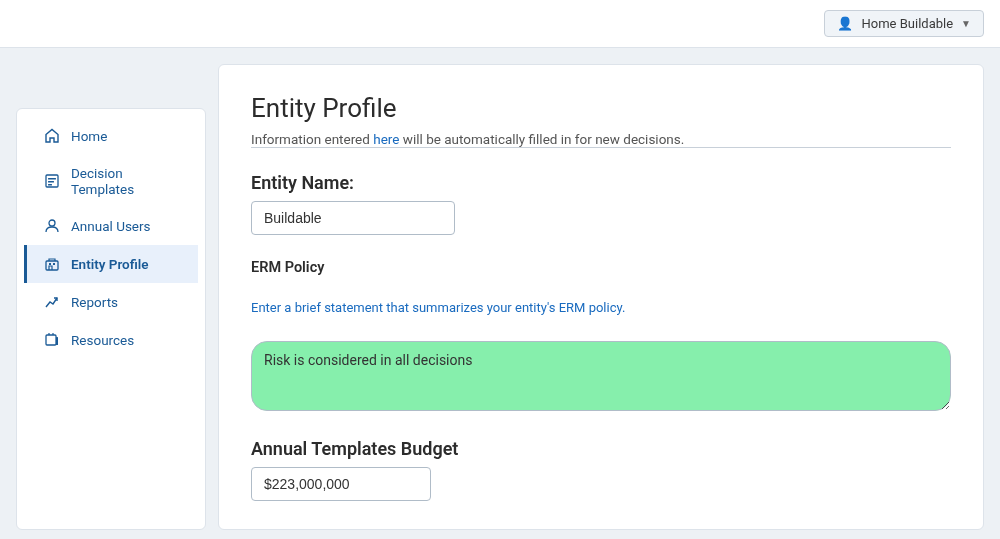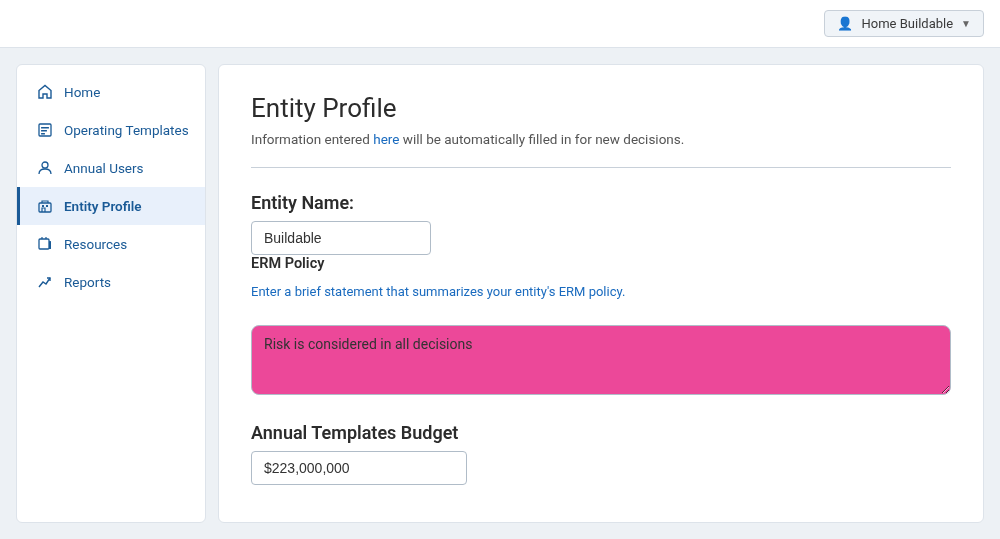--- a/index.html
+++ b/index.html
@@ -43,23 +43,24 @@
       min-height: calc(539px - 48px);
       padding: 16px;
       gap: 12px;
     }
 
     
     .sidebar {
       width: 190px;
       background: #fff;
       border-radius: 6px;
-      padding: 8px 0;
+      padding: 8px 7px;
       flex-shrink: 0;
       border: 1px solid #dde3ea;
+      margin-top: 44px;
     }
     .sidebar-item {
       display: flex;
       align-items: center;
       gap: 10px;
       padding: 10px 16px;
       cursor: pointer;
       color: #1a5a96;
       font-size: 13.5px;
       text-decoration: none;
@@ -92,21 +93,20 @@
     .page-title {
       font-size: 26px;
       font-weight: 400;
       color: #2c2c2c;
       margin-bottom: 8px;
     }
 
     .page-subtitle {
       font-size: 13.5px;
       color: #555;
-      margin-bottom: 20px;
     }
     .page-subtitle .highlight {
       color: #1a6bbf;
     }
 
     .divider {
       border: none;
       border-top: 1px solid #c8d0d9;
       margin-bottom: 24px;
     }
@@ -122,55 +122,56 @@
       border: 1px solid #b0bcc8;
       border-radius: 4px;
       padding: 8px 12px;
       font-size: 14px;
       color: #333;
       outline: none;
       background: #fff;
     }
 
     .entity-name-input {
-      width: 180px;
+      width: 204px;
+      margin-bottom: 24px;
     }
 
     .section-title {
       font-size: 14.5px;
       font-weight: 600;
       color: #2c2c2c;
-      margin-bottom: 12px;
+      margin-bottom: 24px;
     }
 
     .section-hint {
       font-size: 13px;
       color: #1a6bbf;
       margin-bottom: 26px;
     }
 
     .textarea-input {
       width: 100%;
       border: 1px solid #b0bcc8;
-      border-radius: 8px;
+      border-radius: 16px;
       padding: 10px 12px;
       font-size: 14px;
       color: #333;
       resize: vertical;
       min-height: 70px;
       outline: none;
-      background: #ec4899;
+      background: #86efac;
       font-family: inherit;
     }
 
     .budget-section {
       margin-top: 24px;
     }
     .budget-input {
-      width: 216px;
+      width: 180px;
     }
   </style>
 </head>
 <body>
 
 <div class="top-nav">
   <div class="user-menu">
     <span>👤</span>
     <span>Home Buildable</span>
     <span class="chevron">▼</span>
@@ -193,21 +194,21 @@
 
     <div class="sidebar-item">
       <span class="icon">
         <svg width="16" height="16" viewBox="0 0 16 16" fill="none">
           <rect x="2" y="2" width="12" height="12" rx="1" stroke="#1a5a96" stroke-width="1.3" fill="none"></rect>
           <rect x="4" y="5" width="8" height="1.5" rx="0.5" fill="#1a5a96"></rect>
           <rect x="4" y="8" width="6" height="1.5" rx="0.5" fill="#1a5a96"></rect>
           <rect x="4" y="11" width="4" height="1.5" rx="0.5" fill="#1a5a96"></rect>
         </svg>
       </span>
-      <span>Operating Templates</span>
+      <span>Decision Templates</span>
     </div>
 
     <div class="sidebar-item">
       <span class="icon">
         <svg width="16" height="16" viewBox="0 0 16 16" fill="none">
           <circle cx="8" cy="5" r="3" stroke="#1a5a96" stroke-width="1.3" fill="none"></circle>
           <path d="M2 14c0-3.314 2.686-5 6-5s6 1.686 6 5" stroke="#1a5a96" stroke-width="1.3" fill="none"></path>
         </svg>
       </span>
       <span>Annual Users</span>
@@ -222,36 +223,36 @@
           <rect x="9" y="7" width="2" height="2" rx="0.3" fill="#1a5a96"></rect>
           <path d="M5 5V3H11V5" stroke="#1a5a96" stroke-width="1.2" fill="none"></path>
         </svg>
       </span>
       <span>Entity Profile</span>
     </div>
 
     <div class="sidebar-item">
       <span class="icon">
         <svg width="16" height="16" viewBox="0 0 16 16" fill="none">
+          <polyline points="2,13 6,8 9,10 13,4" stroke="#1a5a96" stroke-width="1.4" fill="none"></polyline>
+          <polyline points="10,4 13,4 13,7" stroke="#1a5a96" stroke-width="1.4" fill="none"></polyline>
+        </svg>
+      </span>
+      <span>Reports</span>
+    </div>
+
+    <div class="sidebar-item">
+      <span class="icon">
+        <svg width="16" height="16" viewBox="0 0 16 16" fill="none">
           <rect x="2" y="3" width="10" height="10" rx="1" stroke="#1a5a96" stroke-width="1.3" fill="none"></rect>
           <path d="M5 3V1M9 3V1" stroke="#1a5a96" stroke-width="1.2"></path>
           <rect x="12" y="5" width="2" height="8" rx="0.5" fill="#1a5a96"></rect>
         </svg>
       </span>
       <span>Resources</span>
-    </div>
-
-    <div class="sidebar-item">
-      <span class="icon">
-        <svg width="16" height="16" viewBox="0 0 16 16" fill="none">
-          <polyline points="2,13 6,8 9,10 13,4" stroke="#1a5a96" stroke-width="1.4" fill="none"></polyline>
-          <polyline points="10,4 13,4 13,7" stroke="#1a5a96" stroke-width="1.4" fill="none"></polyline>
-        </svg>
-      </span>
-      <span>Reports</span>
     </div>
 
   </nav>
 
   <main class="main-content">
 
     <h1 class="page-title">Entity Profile</h1>
 
     <p class="page-subtitle">
       <span>Information entered </span><span class="highlight">here</span><span> will be automatically filled in for new decisions.</span>

